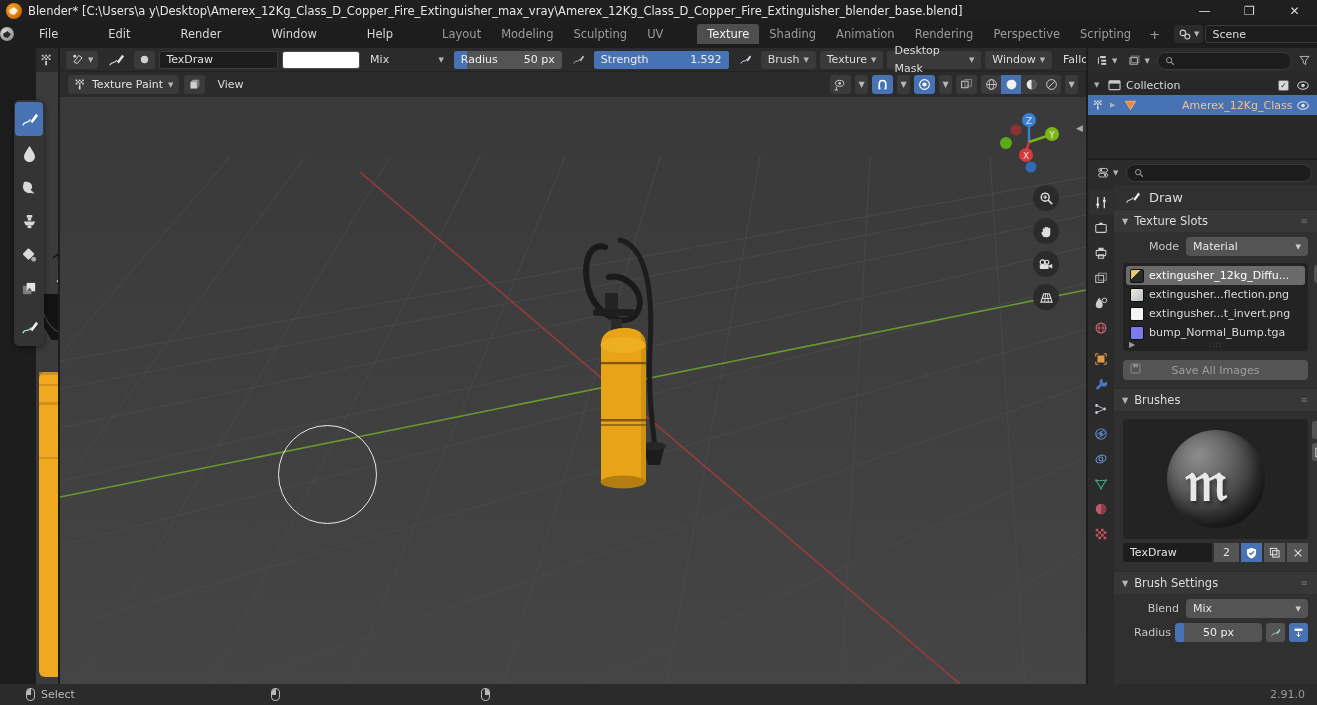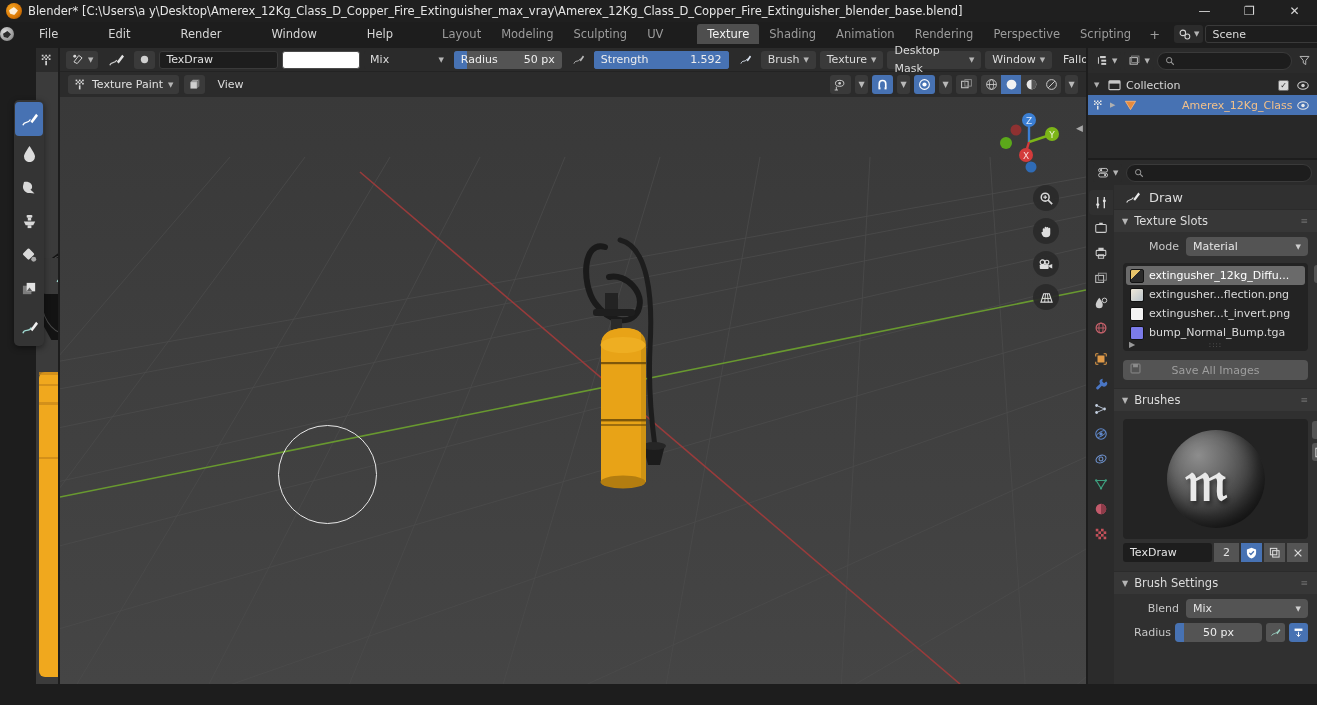--- a/index.html
+++ b/index.html
@@ -1032,17 +1032,30 @@
         <div class="mini-sq on">
           <svg width="11" height="11" viewBox="0 0 14 14">
               <rect x="2" y="2" width="10" height="3" fill="#fff"></rect>
               <path d="M7 6 L7 12 M4.5 9.5 L7 12 L9.5 9.5" stroke="#fff" stroke-width="1.2" fill="none"></path>
             </svg>
         </div>
       </div>
     </div>
   </div>
 
+  <div class="statusbar">
+    <div class="sb-item" style="margin-left:26px;">
+      <span class="mouse-ic"></span>
+      <span>Select</span>
+    </div>
+    <div class="sb-item" style="margin-left:196px;">
+      <span class="mouse-ic" style="border-color:#b9b9b9;"></span>
+    </div>
+    <div class="sb-item" style="margin-left:201px;">
+      <span class="mouse-ic rt"></span>
+    </div>
+    <div class="sb-ver">2.91.0</div>
+  </div>
 
   <div class="vsep" style="left:58px; top:48px; width:2px; height:636px;"></div>
   <div class="vsep" style="left:1086px; top:48px; width:2px; height:636px;"></div>
   <div class="vsep" style="left:1088px; top:158px; width:229px; height:2px;"></div>
 </div>
 
 </body></html>

